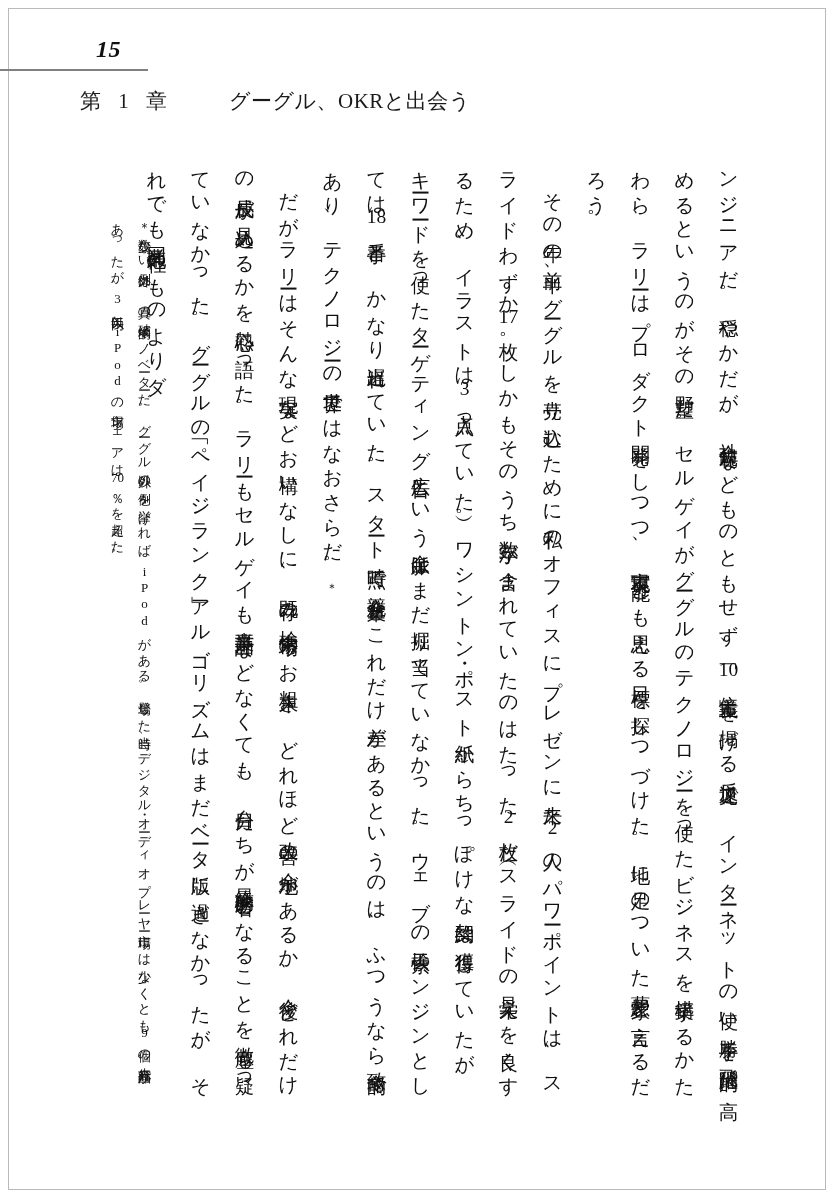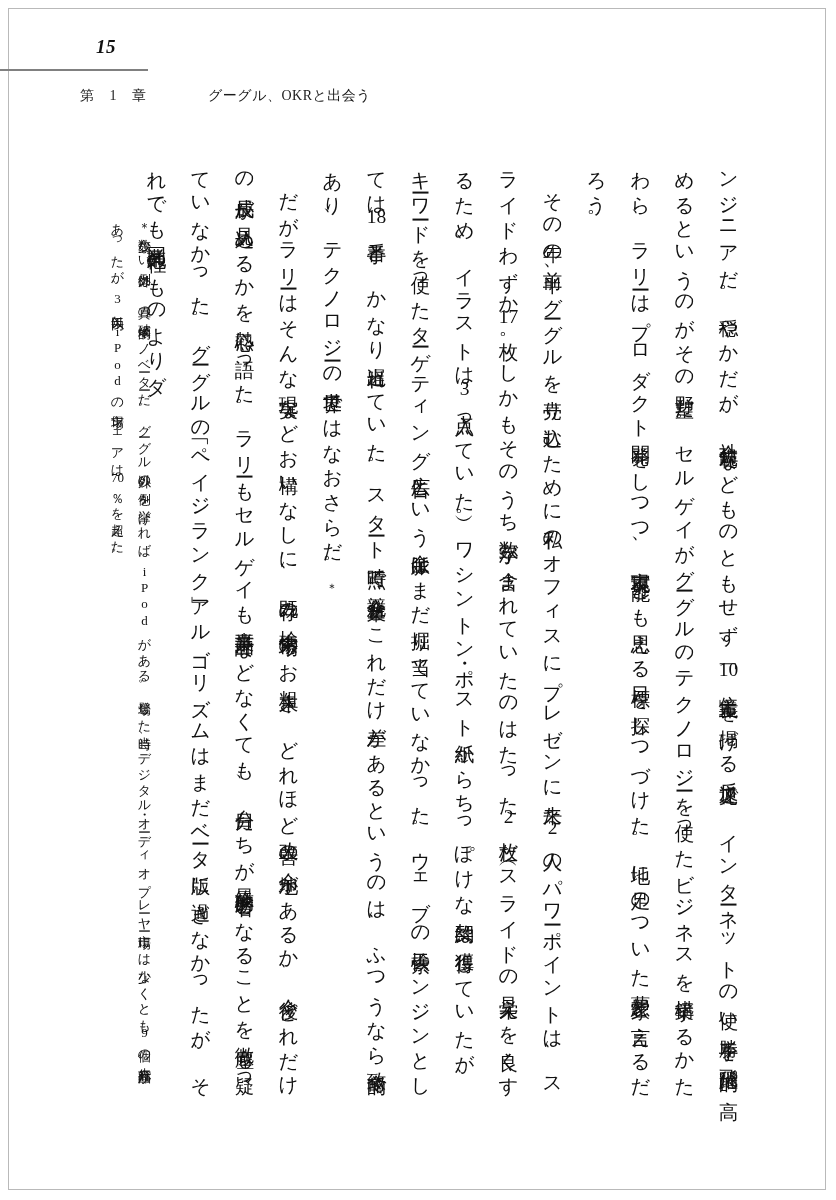--- a/index.html
+++ b/index.html
@@ -37,41 +37,41 @@
   }
 
   
   .folio {
     position: absolute;
     left: 96px;
     top: 36px;
     font-family: "Liberation Serif", "DejaVu Serif", serif;
     font-style: italic;
     font-weight: 700;
-    font-size: 19px;
+    font-size: 24px;
     letter-spacing: 0.5px;
     color: #111111;
   }
   .header-rule {
     position: absolute;
     left: 0px;
     top: 69px;
     width: 148px;
     height: 2px;
     background: #808080;
   }
   .running-head {
     position: absolute;
     left: 80px;
     top: 76px;
     width: 620px;
     height: 26px;
     display: flex;
     align-items: baseline;
-    font-size: 14px;
+    font-size: 21px;
     color: #1a1a1a;
     white-space: nowrap;
   }
   .chapter-label {
     letter-spacing: 6px;
     margin-right: 56px;
   }
   .chapter-title {
     letter-spacing: 0.5px;
     margin-top: 11px;

